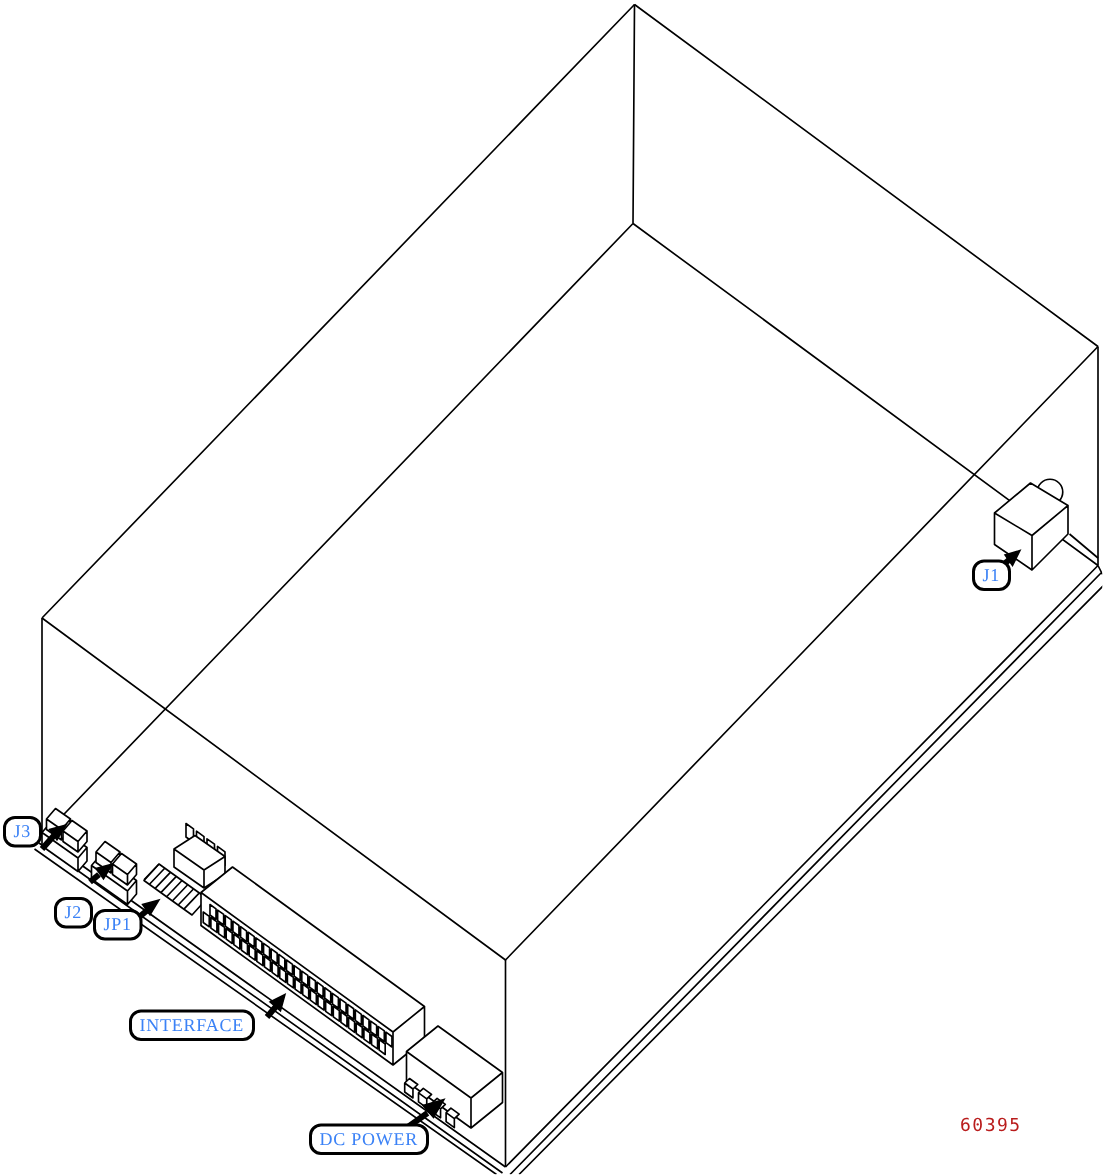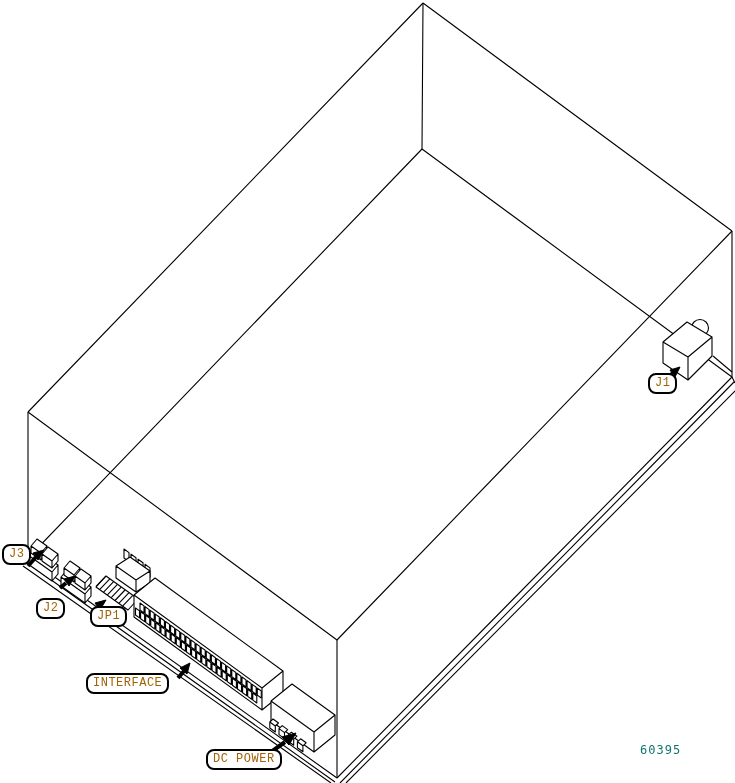--- a/index.html
+++ b/index.html
@@ -1,23 +1,23 @@
 <!DOCTYPE html>
 <html><head>
 <meta charset="utf-8">
 <style>
   html,body{margin:0;padding:0;background:#ffffff;}
   .canvas{position:relative;width:735px;height:783px;background:#ffffff;overflow:hidden;
           font-family:"DejaVu Sans Mono", monospace;}
   .canvas svg{position:absolute;left:0;top:0;}
   .callout{position:absolute;z-index:3;border:2.5px solid #000;border-radius:8px;background:#fff;
-           color:#a16207;font-size:12px;line-height:14px;letter-spacing:0.5px;
+           color:#3b82f6;font-size:12px;line-height:14px;letter-spacing:0.5px;
            padding:1px 5px 2px 5px;white-space:nowrap;
-           font-family:Liberation Mono, monospace;}
-  .fignum{position:absolute;z-index:3;color:#0f766e;font-size:12px;letter-spacing:1px;
+           font-family:Liberation Serif, serif;}
+  .fignum{position:absolute;z-index:3;color:#b91c1c;font-size:12px;letter-spacing:1px;
           font-family:"DejaVu Sans Mono", monospace;}
 </style>
 </head>
 <body>
 
 <div class="canvas">
 
 <svg width="735" height="783" viewBox="0 0 735 783" shape-rendering="geometricPrecision">
 
   <g stroke="#000" stroke-width="1.1" fill="none">
@@ -92,20 +92,20 @@
     </g>
     <g>
       <line x1="667" y1="378" x2="673" y2="373" stroke-width="4"></line>
       <polygon points="680,367 670,370 675,377"></polygon>
     </g>
   </g>
 </svg>
 
 <div class="callout" style="left:2px;top:544px;">J3</div>
 <div class="callout" style="left:36px;top:598px;">J2</div>
-<div class="callout" style="left:62px;top:606px;margin-left:28px;">JP1</div>
+<div class="callout" style="left:62px;top:606px;">JP1</div>
 <div class="callout" style="left:86px;top:673px;">INTERFACE</div>
 <div class="callout" style="left:206px;top:749px;">DC POWER</div>
 <div class="callout" style="left:648px;top:373px;">J1</div>
 
 <div class="fignum" style="left:640px;top:743px;">60395</div>
 
 </div>
 
 </body></html>

